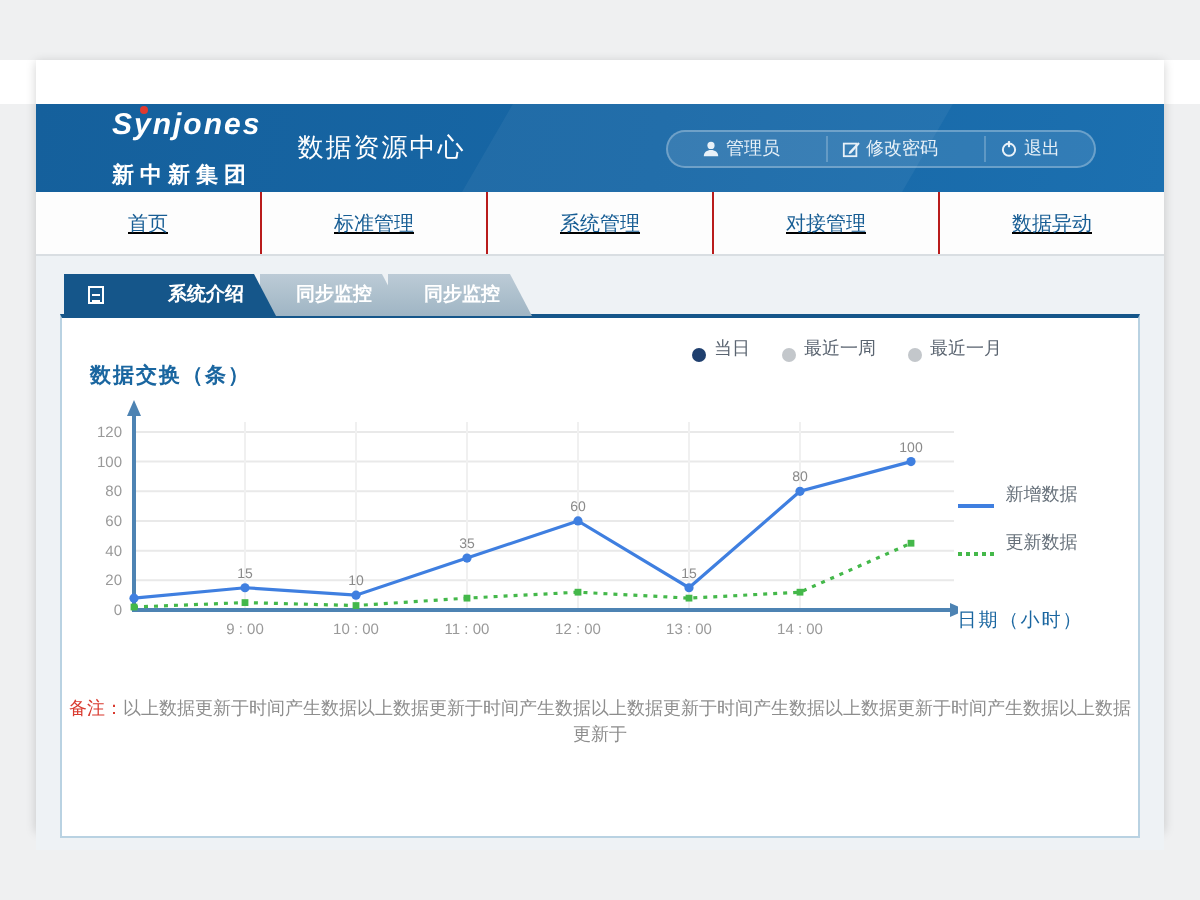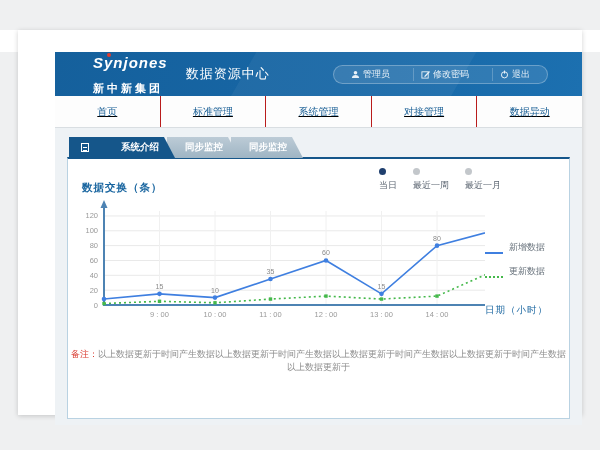--- a/index.html
+++ b/index.html
@@ -2,21 +2,21 @@
 <html><head>
 <meta charset="utf-8">
 <style>
   * { margin:0; padding:0; box-sizing:border-box; }
   html,body { width:600px; height:450px; font-family:"Liberation Sans","DejaVu Sans",sans-serif; }
   body { background:#eff0f1; position:relative; overflow:hidden; }
 
   .top-band { position:absolute; left:0; top:30px; width:600px; height:22px; background:#ffffff; }
 
   .card { position:absolute; left:18px; top:30px; width:564px; height:385px; background:#ffffff;
-          box-shadow:0 1px 5px rgba(0,0,0,.18);padding-left:37px; }
+          box-shadow:0 1px 5px rgba(0,0,0,.18); }
 
   .card-top-strip { height:22px; background:#ffffff; }
 
   
   .hdr { position:relative; height:44px; background:linear-gradient(100deg,#15609c 0%,#1767a6 55%,#1c70b0 100%); overflow:hidden; display:flex; align-items:center; }
   .hdr .sheen { position:absolute; right:120px; top:-20px; width:220px; height:90px; background:rgba(255,255,255,.05); transform:skewX(-30deg); }
   .logo { position:relative; margin-left:38px; color:#fff; line-height:1; }
   .logo .dot { position:absolute; left:14px; top:-2px; width:4px; height:4px; border-radius:50%; background:#e23a2e; }
   .logo .l1 { font-size:15px; font-weight:bold; font-style:italic; letter-spacing:1px; }
   .logo .l2 { font-size:11px; font-weight:bold; letter-spacing:3px; margin-top:13px; }
@@ -40,21 +40,21 @@
          padding:0 16px 0 12px; clip-path:polygon(0 0, calc(100% - 11px) 0, 100% 100%, 0 100%); cursor:pointer; }
   .tab.active { background:#15568a; z-index:3;gap:32px; }
   .tab.inactive { background:linear-gradient(#bccbd6,#9fb5c4); z-index:1; margin-left:-8px; padding-left:18px; }
   .doc-icon { width:8px; height:9px; border:1px solid #fff; background:linear-gradient(#fff 0 0) 50% 3px/4px 1px no-repeat,
               linear-gradient(#fff 0 0) 50% 5.5px/4px 1px no-repeat; }
 
   .panel { position:absolute; left:12px; right:12px; top:29px; height:262px; background:#fff;
            border:1px solid #b9d2e2; border-top:2px solid #15568a; }
 
   .filters { position:absolute; top:9px; right:68px; display:flex; gap:16px; }
-  .filter { display:flex; align-items:flex-start; gap:4px; font-size:9px; color:#5a6470; cursor:pointer;flex-direction:column; }
+  .filter { display:flex; align-items:flex-end; gap:4px; font-size:9px; color:#5a6470; cursor:pointer; }
   .radio { width:7px; height:7px; border-radius:50%; background:#c3c7cb; }
   .filter.sel .radio { background:#1f3f6e; }
 
   .chart-title { margin:22px 0 0 14px; font-size:10.5px; font-weight:bold; color:#1a66a0; letter-spacing:1px; }
 
   .chart-row { display:flex; margin-top:2px; }
   #chart-svg { display:block; margin-left:4px; }
   .right-col { width:92px; padding-top:44px; }
   .lg-item { display:flex; align-items:flex-end; gap:6px; margin-bottom:11px; }
   .lg-line { width:18px; border-top:2px solid #3f7fe0; }

